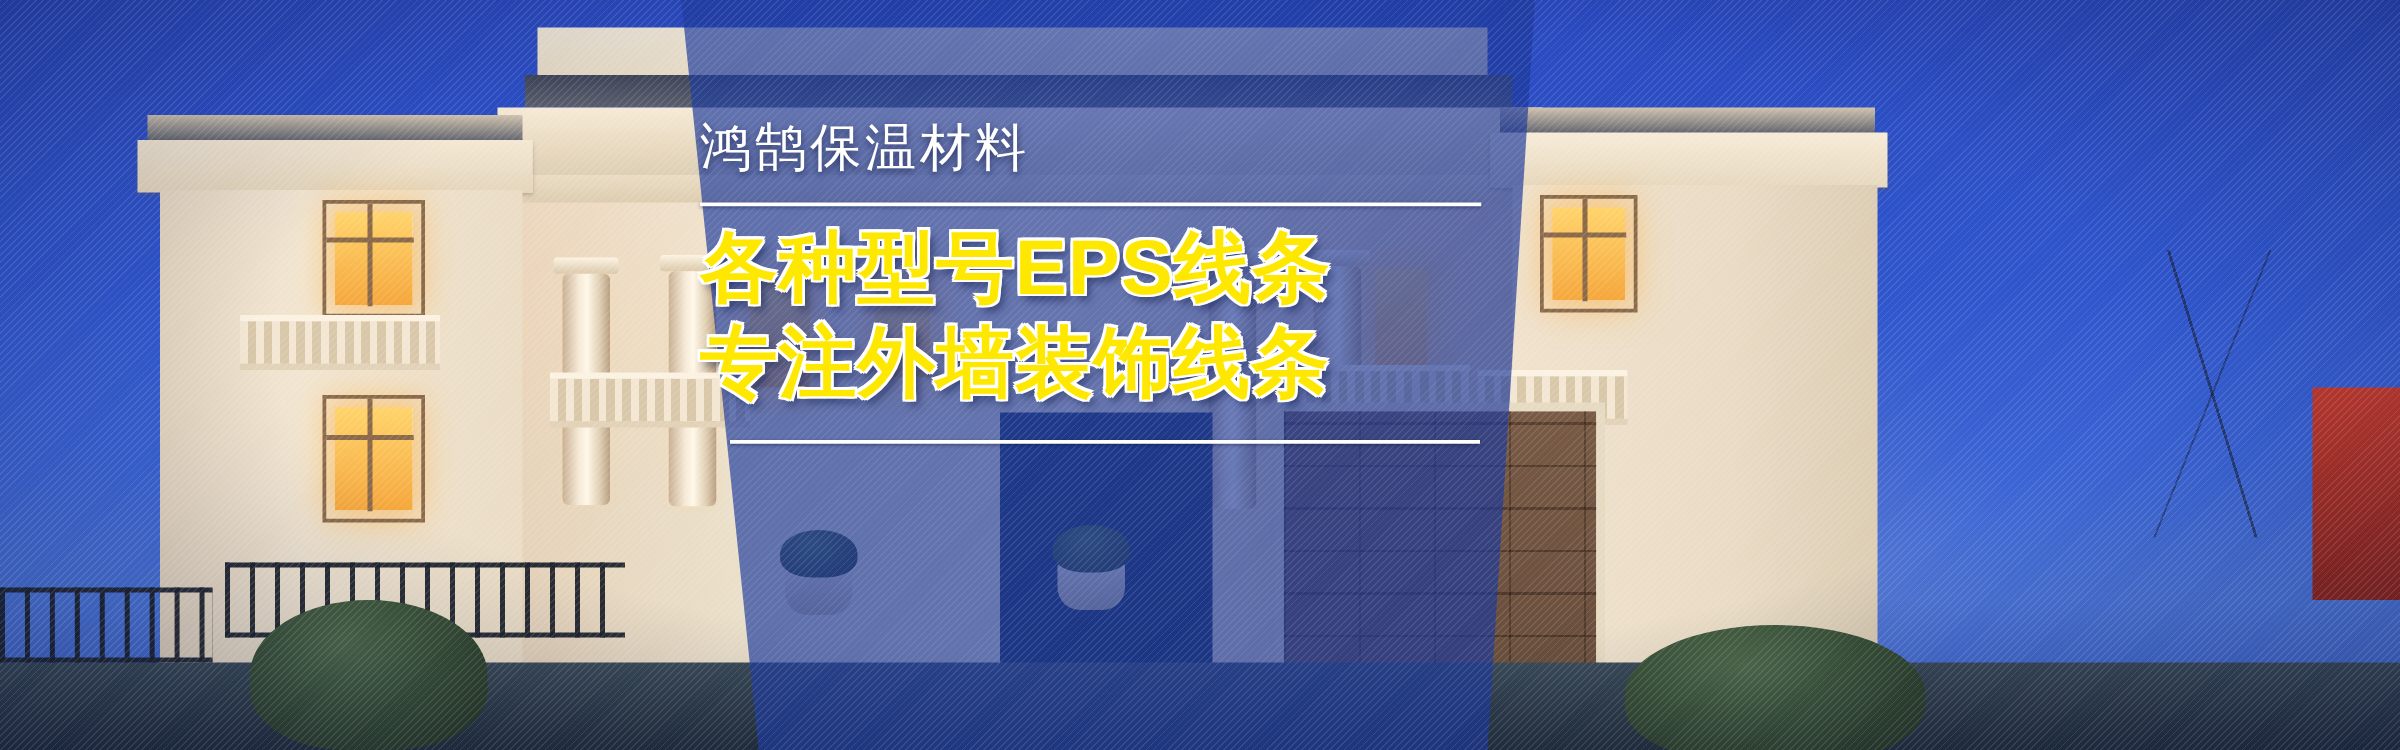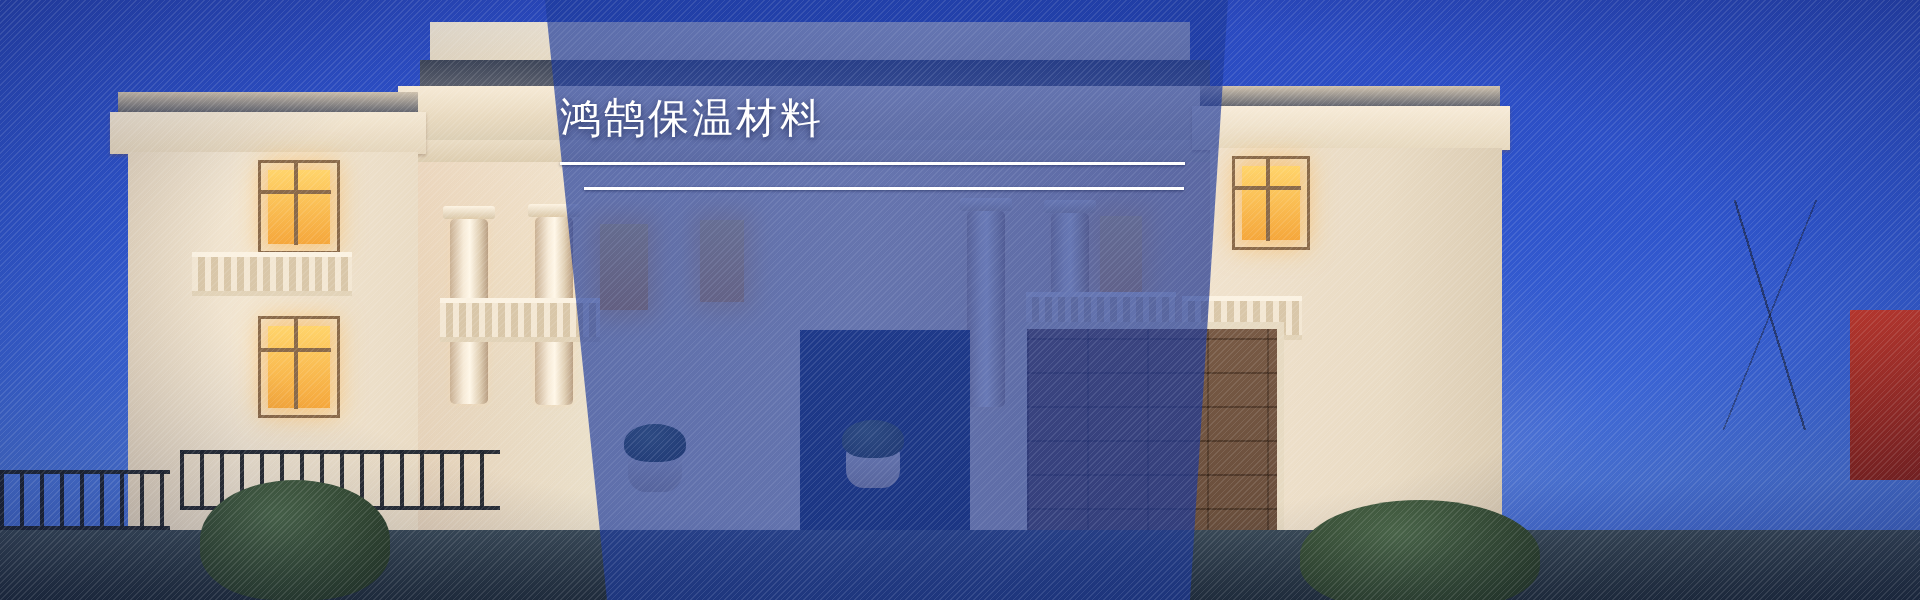--- a/index.html
+++ b/index.html
@@ -315,18 +315,22 @@
   <div class="hatch"></div>
 
   <div id="overlay-panel"></div>
 
   <div id="text-block">
 
     <div class="company-name">鸿鹄保温材料</div>
 
     <div class="divider"></div>
 
+    <div class="headline">
+      <div class="headline-line">各种型号EPS线条</div>
+      <div class="headline-line">专注外墙装饰线条</div>
+    </div>
 
     <div class="divider-lower"></div>
 
   </div>
 
 </div>
 
 </body></html>

